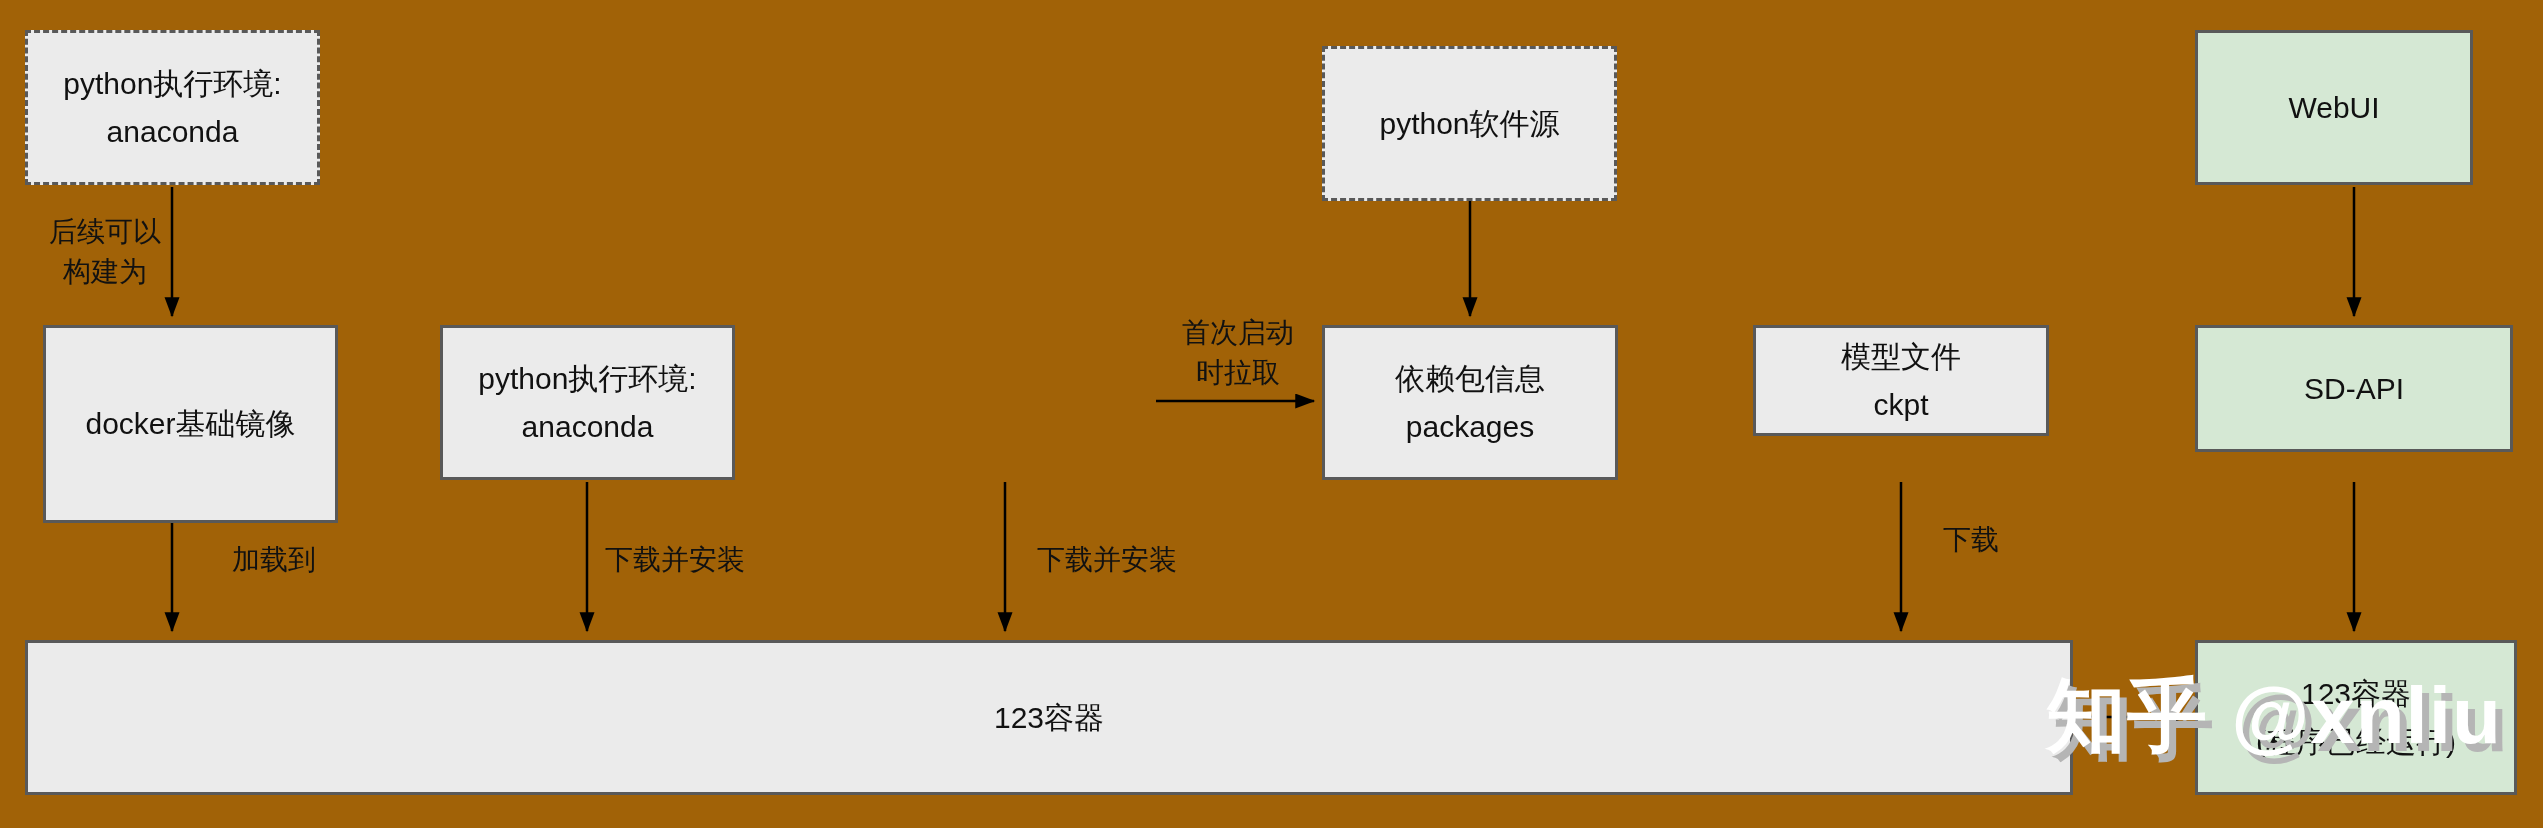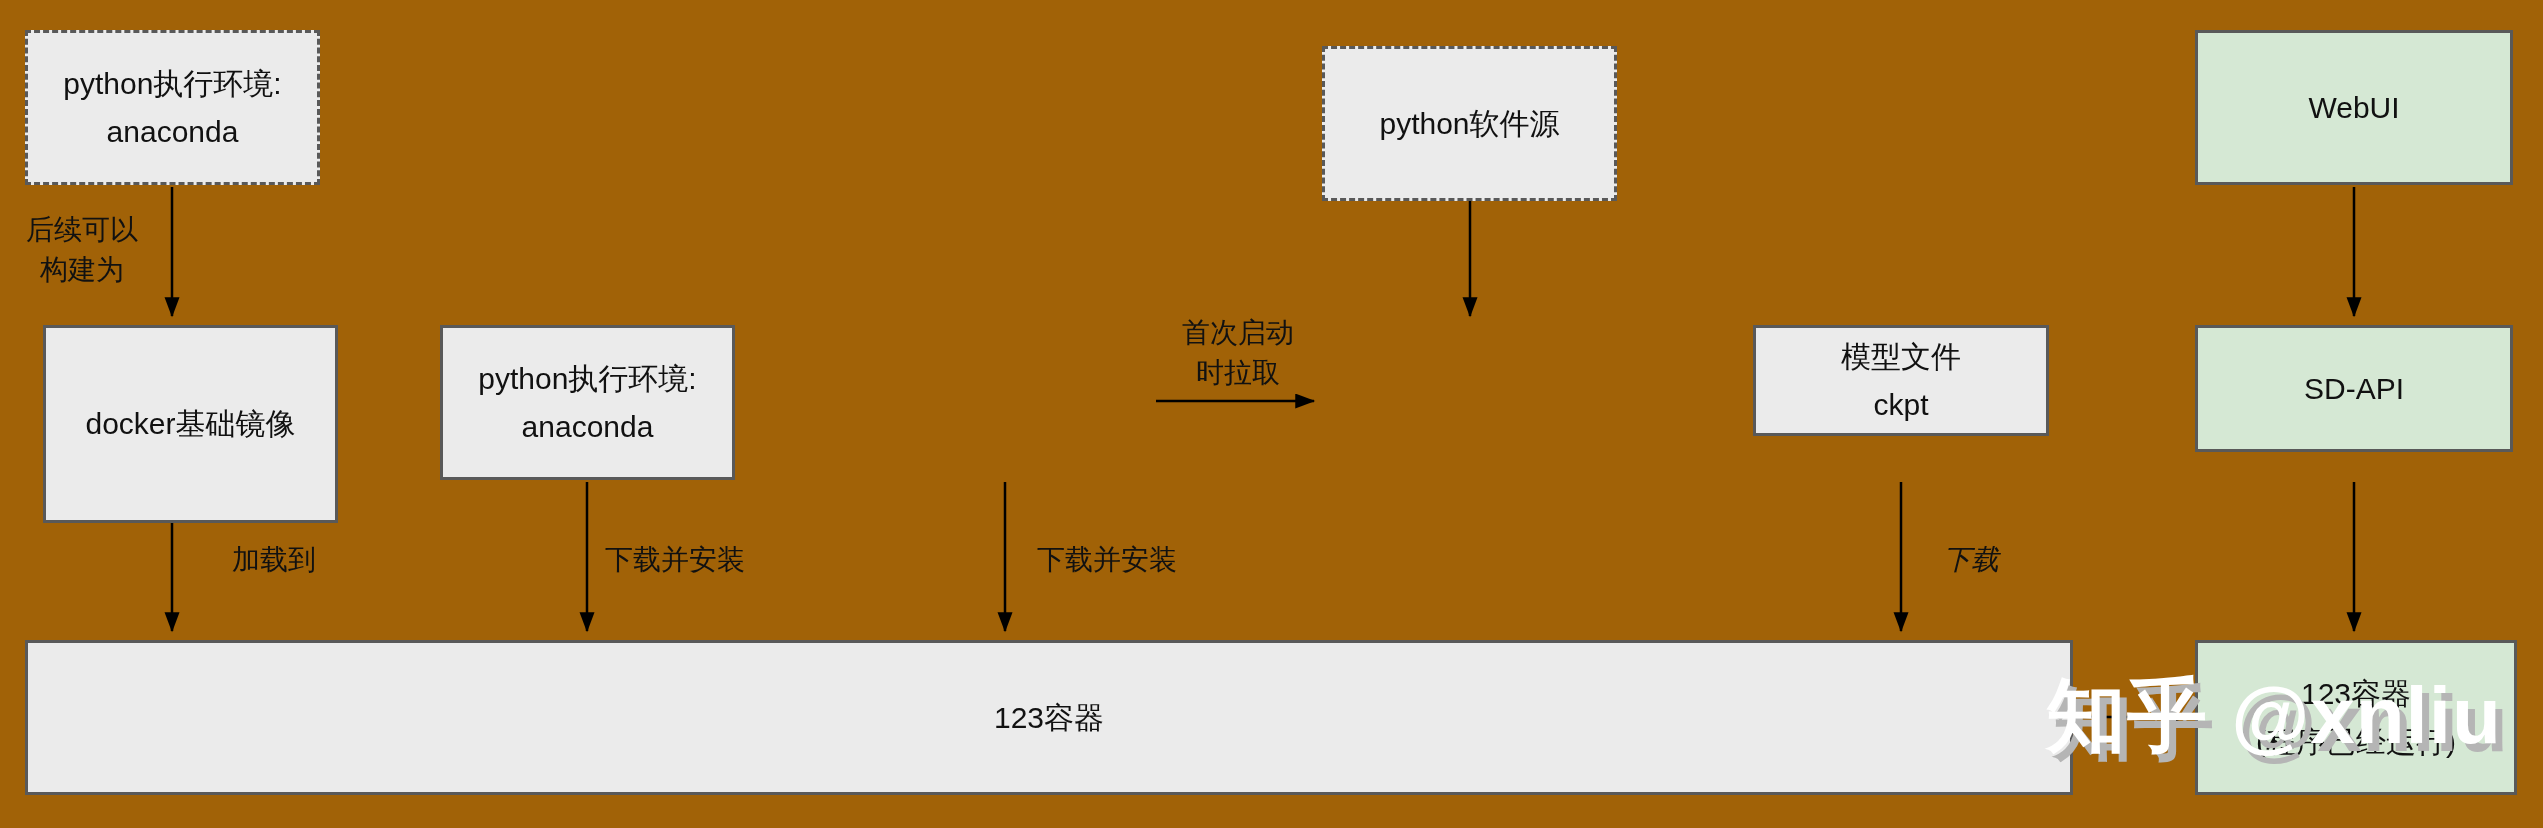--- a/index.html
+++ b/index.html
@@ -80,48 +80,50 @@
     <line x1="2354" y1="187" x2="2354" y2="316" marker-end="url(#ah)"></line>
     <line x1="2354" y1="482" x2="2354" y2="631" marker-end="url(#ah)"></line>
     <line x1="2076" y1="717" x2="2186" y2="717" marker-end="url(#ah)"></line>
   </svg>
 
   <div class="node dashed" style="left:25px; top:30px; width:295px; height:155px;">python执行环境:
 anaconda</div>
 
   <div class="node dashed" style="left:1322px; top:30px; width:295px; height:155px;margin-top:16px;">python软件源</div>
 
-  <div class="node green" style="left:2195px; top:30px; width:318px; height:155px;">WebUI</div>
+  <div class="node green" style="left:2195px; top:30px; width:278px; height:155px;">WebUI</div>
 
   <div class="node" style="left:43px; top:325px; width:295px; height:198px;">docker基础镜像</div>
 
   <div class="node" style="left:440px; top:325px; width:295px; height:155px;">python执行环境:
 anaconda</div>
 
 
+  <div class="node" style="left:1322px; top:325px; width:296px; height:155px;">依赖包信息
+packages</div>
 
   <div class="node" style="left:1753px; top:325px; width:296px; height:111px;">模型文件
 ckpt</div>
 
   <div class="node green" style="left:2195px; top:325px; width:318px; height:127px;">SD-API</div>
 
   <div class="node" style="left:25px; top:640px; width:2048px; height:155px;">123容器</div>
 
   <div class="node green" style="left:2195px; top:640px; width:322px; height:155px;">123容器
 (程序已经运行)</div>
 
-  <div class="edge-label centered" style="left:12px; top:212px; width:140px;font-family:Liberation Mono, monospace;">后续可以
+  <div class="edge-label centered" style="left:35px; top:212px; width:140px;">后续可以
 构建为</div>
 
   <div class="edge-label" style="left:188px; top:540px;margin-left:44px;">加载到</div>
 
   <div class="edge-label" style="left:605px; top:540px;">下载并安装</div>
 
   <div class="edge-label" style="left:1037px; top:540px;">下载并安装</div>
 
   <div class="edge-label centered" style="left:1163px; top:313px; width:150px;">首次启动
 时拉取</div>
 
-  <div class="edge-label" style="left:1943px; top:540px;font-style:italic;">下载</div>
+  <div class="edge-label" style="left:1943px; top:520px;">下载</div>
 
   <div class="watermark">知乎 @xnliu</div>
 
 </div>
 
 </body></html>

